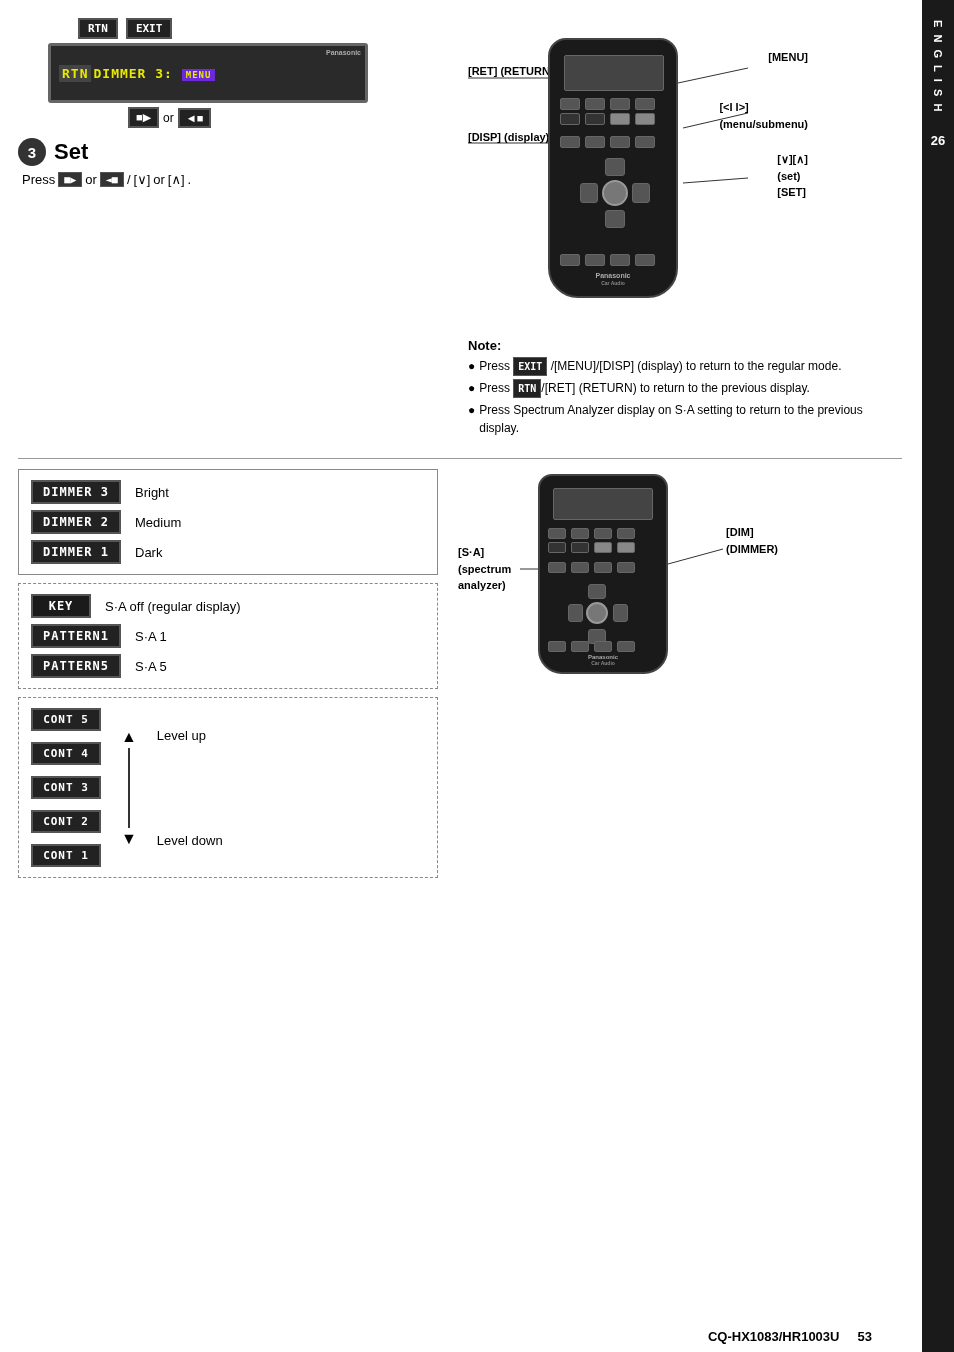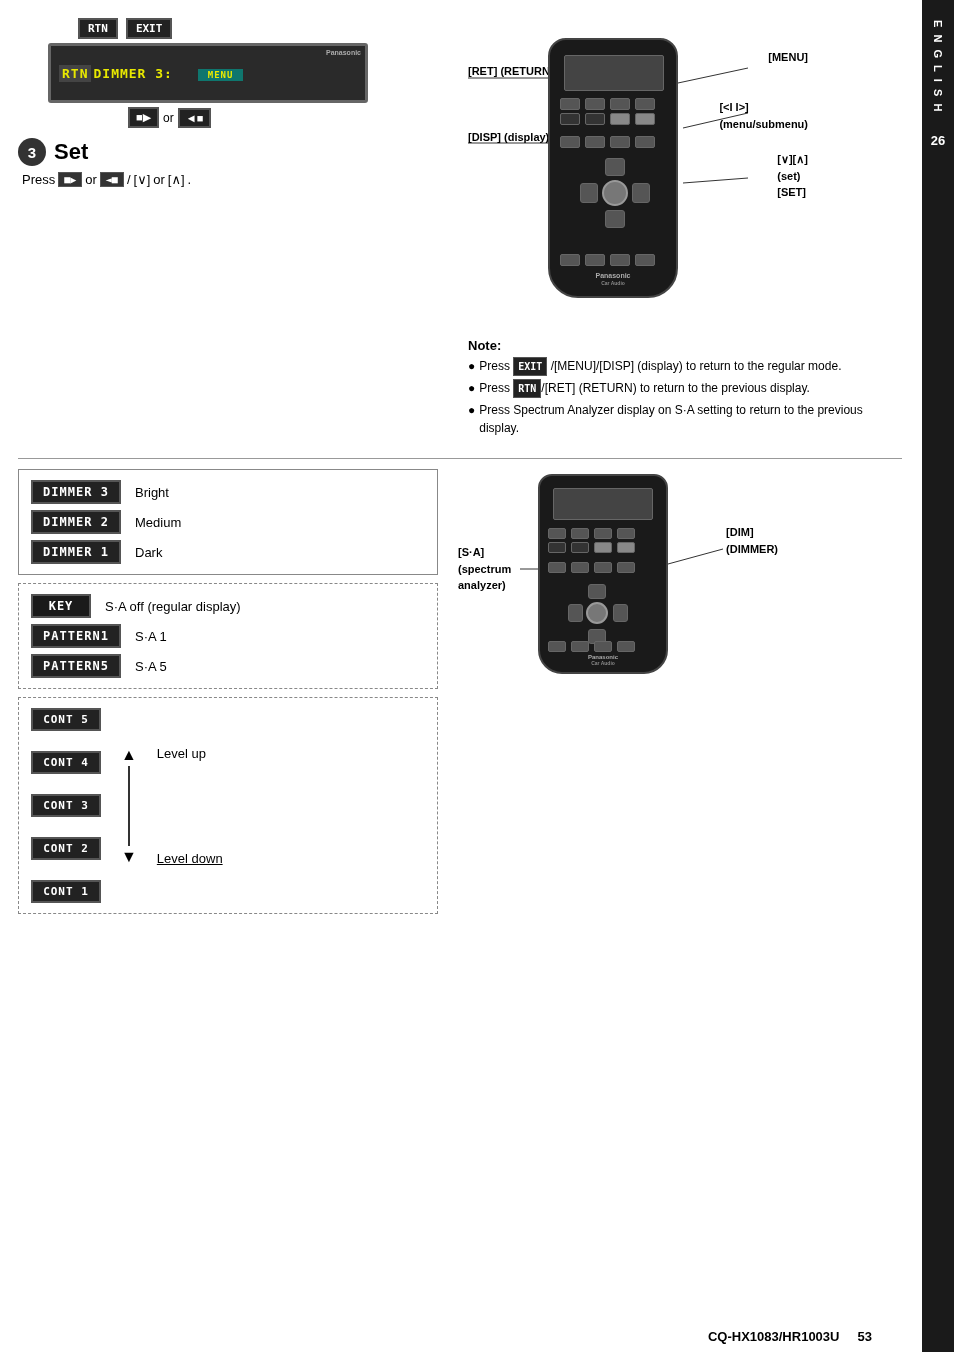--- a/index.html
+++ b/index.html
@@ -307,21 +307,21 @@
     }
 
     .cont-rows {
       display: flex;
       align-items: center;
     }
 
     .cont-labels-col {
       display: flex;
       flex-direction: column;
-      gap: 20px;
+      gap: 11px;
       justify-content: space-between;
     }
 
     .cont-arrow-col {
       display: flex;
       flex-direction: column;
       align-items: center;
       margin: 0 20px;
       position: relative;
       height: 120px;
@@ -433,21 +433,21 @@
 
     <div class="top-left">
 
       <div class="btn-row">
         <span class="btn-rtn">RTN</span>
         <span class="btn-exit">EXIT</span>
       </div>
 
       <div class="display-screen">
         <div class="display-inner">
-          <span>RTN</span>DIMMER 3: <span style="font-size:9px;background:#0f766e;color:#e8e800;padding:1px 10px;margin-left:16px;">MENU</span>
+          <span>RTN</span>DIMMER 3: <span style="font-size:9px;background:#6d28d9;color:#e8e800;padding:1px 4px;">MENU</span>
         </div>
 
         <div style="position:absolute;right:4px;top:3px;font-size:7px;color:#aaa;font-weight:bold;">Panasonic</div>
       </div>
 
       <div class="arrows-row">
         <span class="arrow-btn">■▶</span>
         <span>or</span>
         <span class="arrow-btn">◄■</span>
       </div>
@@ -606,21 +606,21 @@
           </div>
           <div class="cont-arrow-col">
             <div class="arrow-up-down">
               <span class="arrow-symbol">▲</span>
               <div class="arrow-line"></div>
               <span class="arrow-symbol">▼</span>
             </div>
           </div>
           <div class="cont-text-col">
             <span style="font-size:13px;">Level up</span>
-            <span style="font-size:13px;text-decoration:underline;">Level down</span>
+            <span style="font-size:13px;">Level down</span>
           </div>
         </div>
       </div>
     </div>
 
     <div class="bottom-right">
 
 
       <div class="remote-wrapper-bottom">
         <svg style="position:absolute;top:0;left:0;width:100%;height:100%;pointer-events:none;" viewBox="0 0 320 230">

